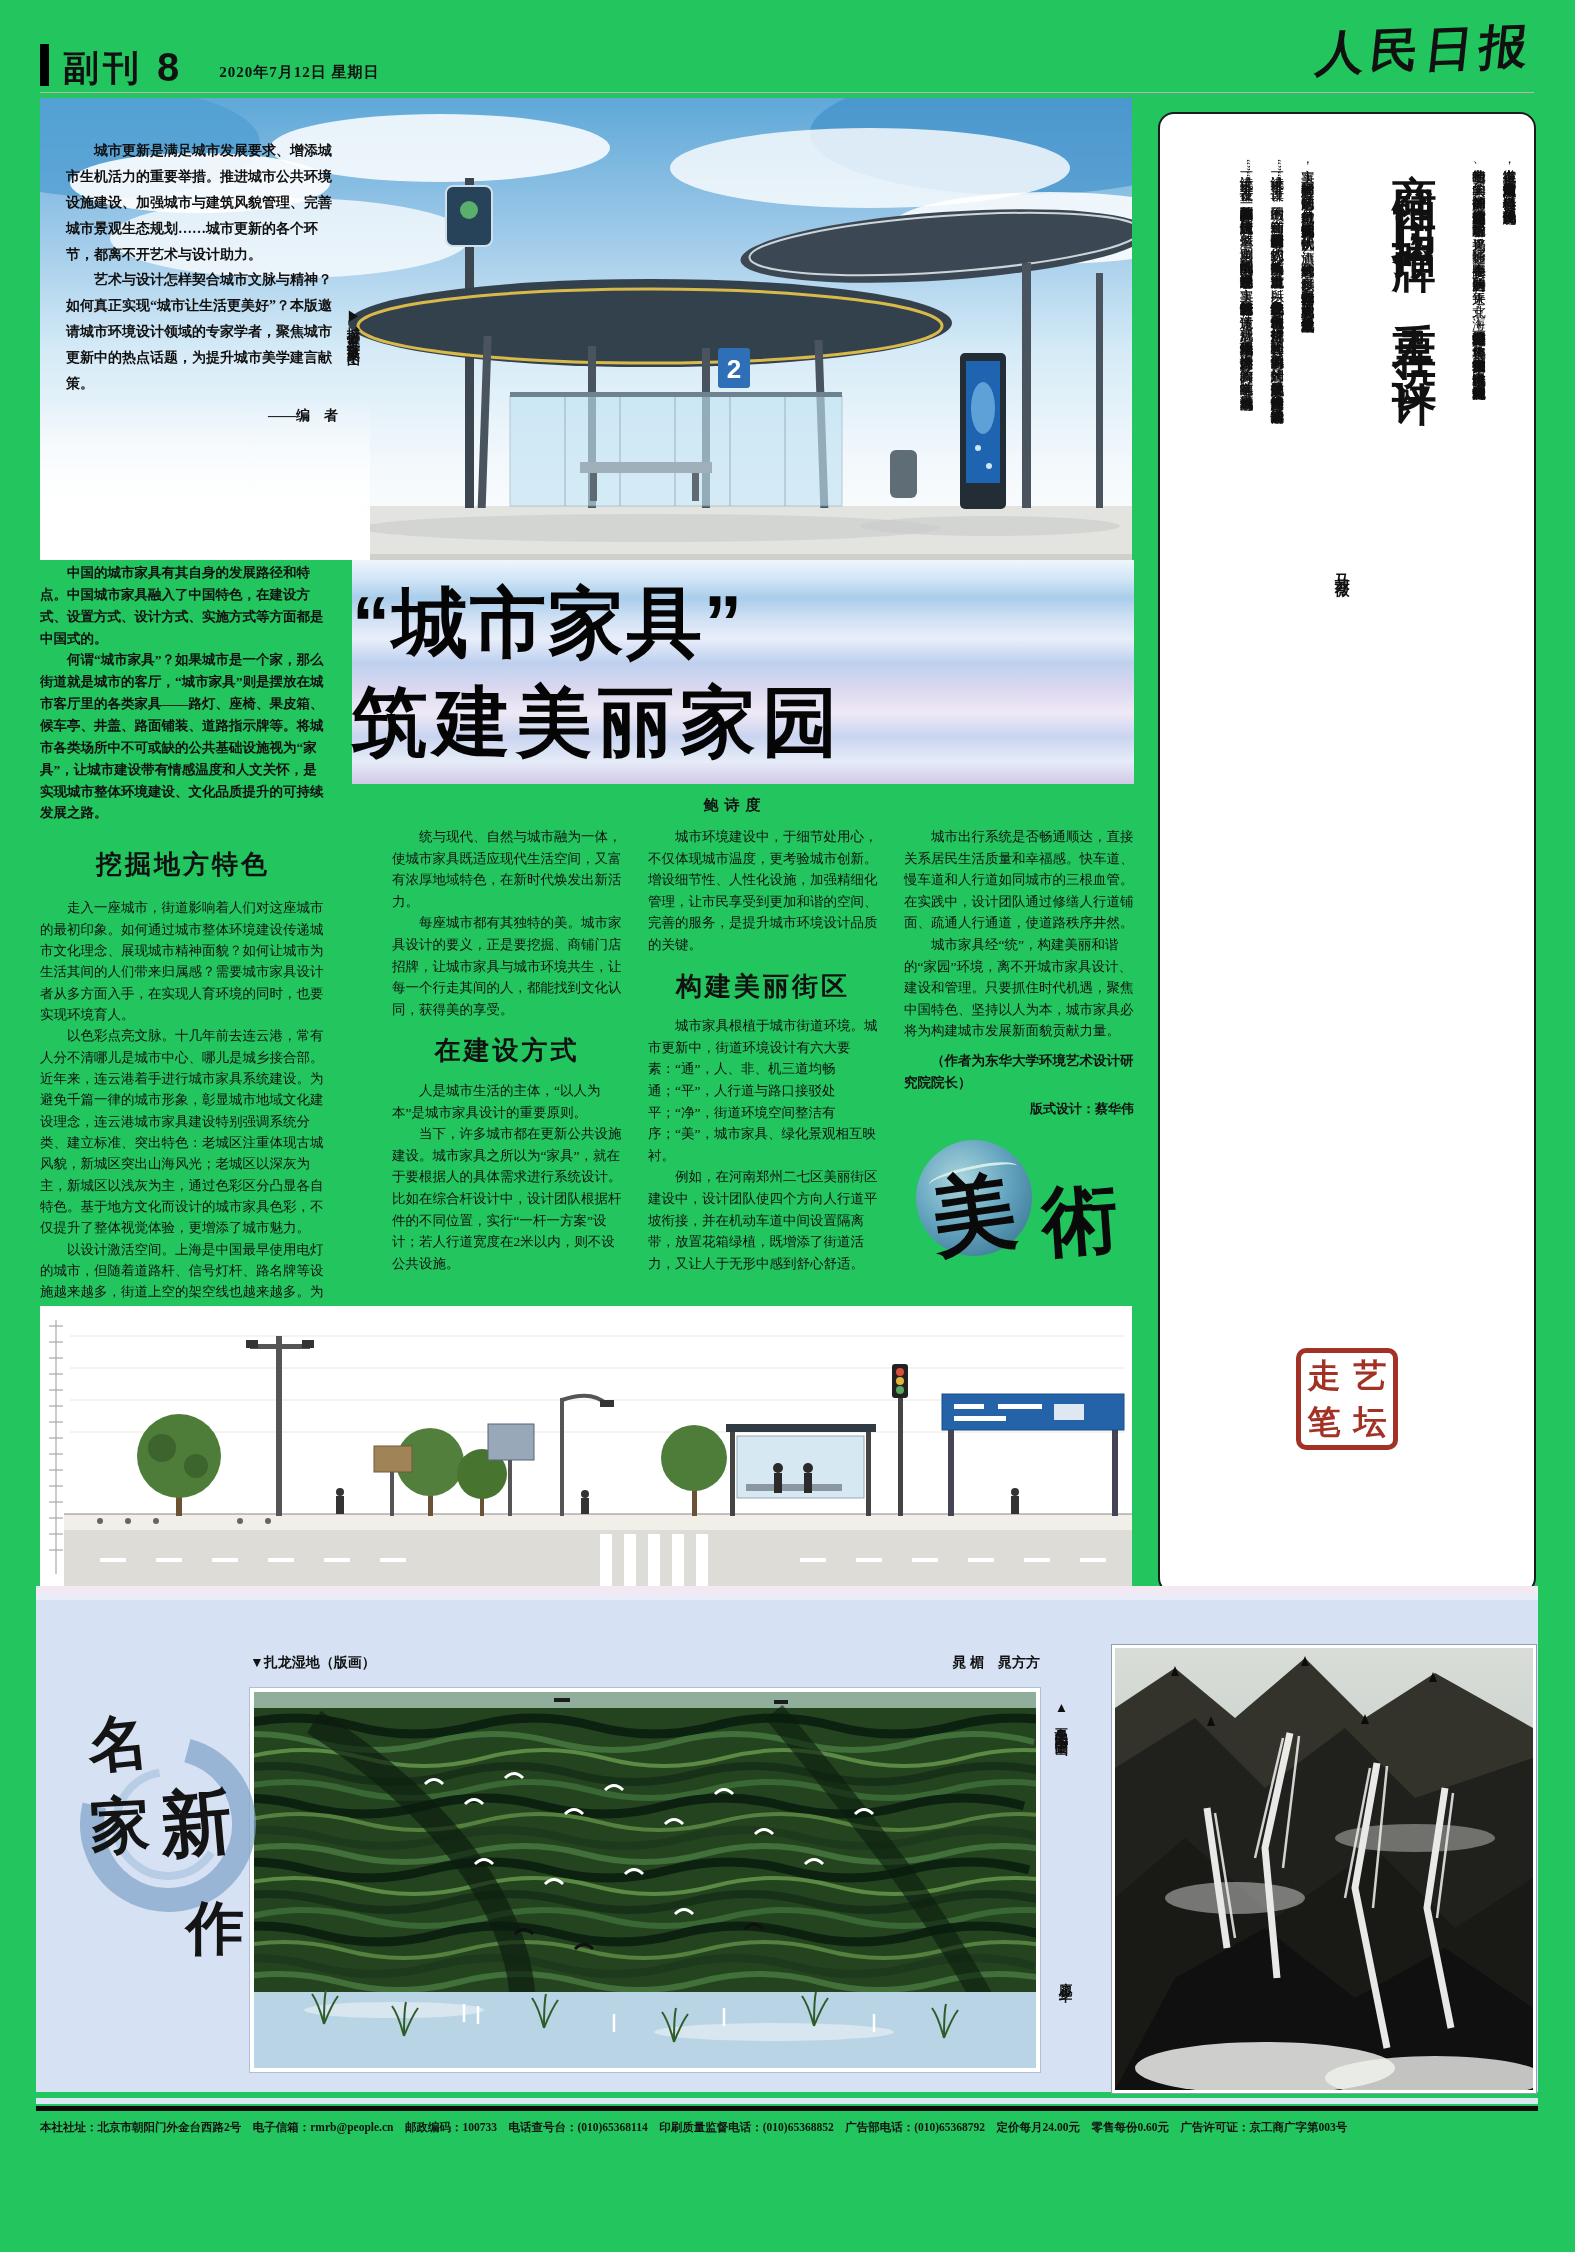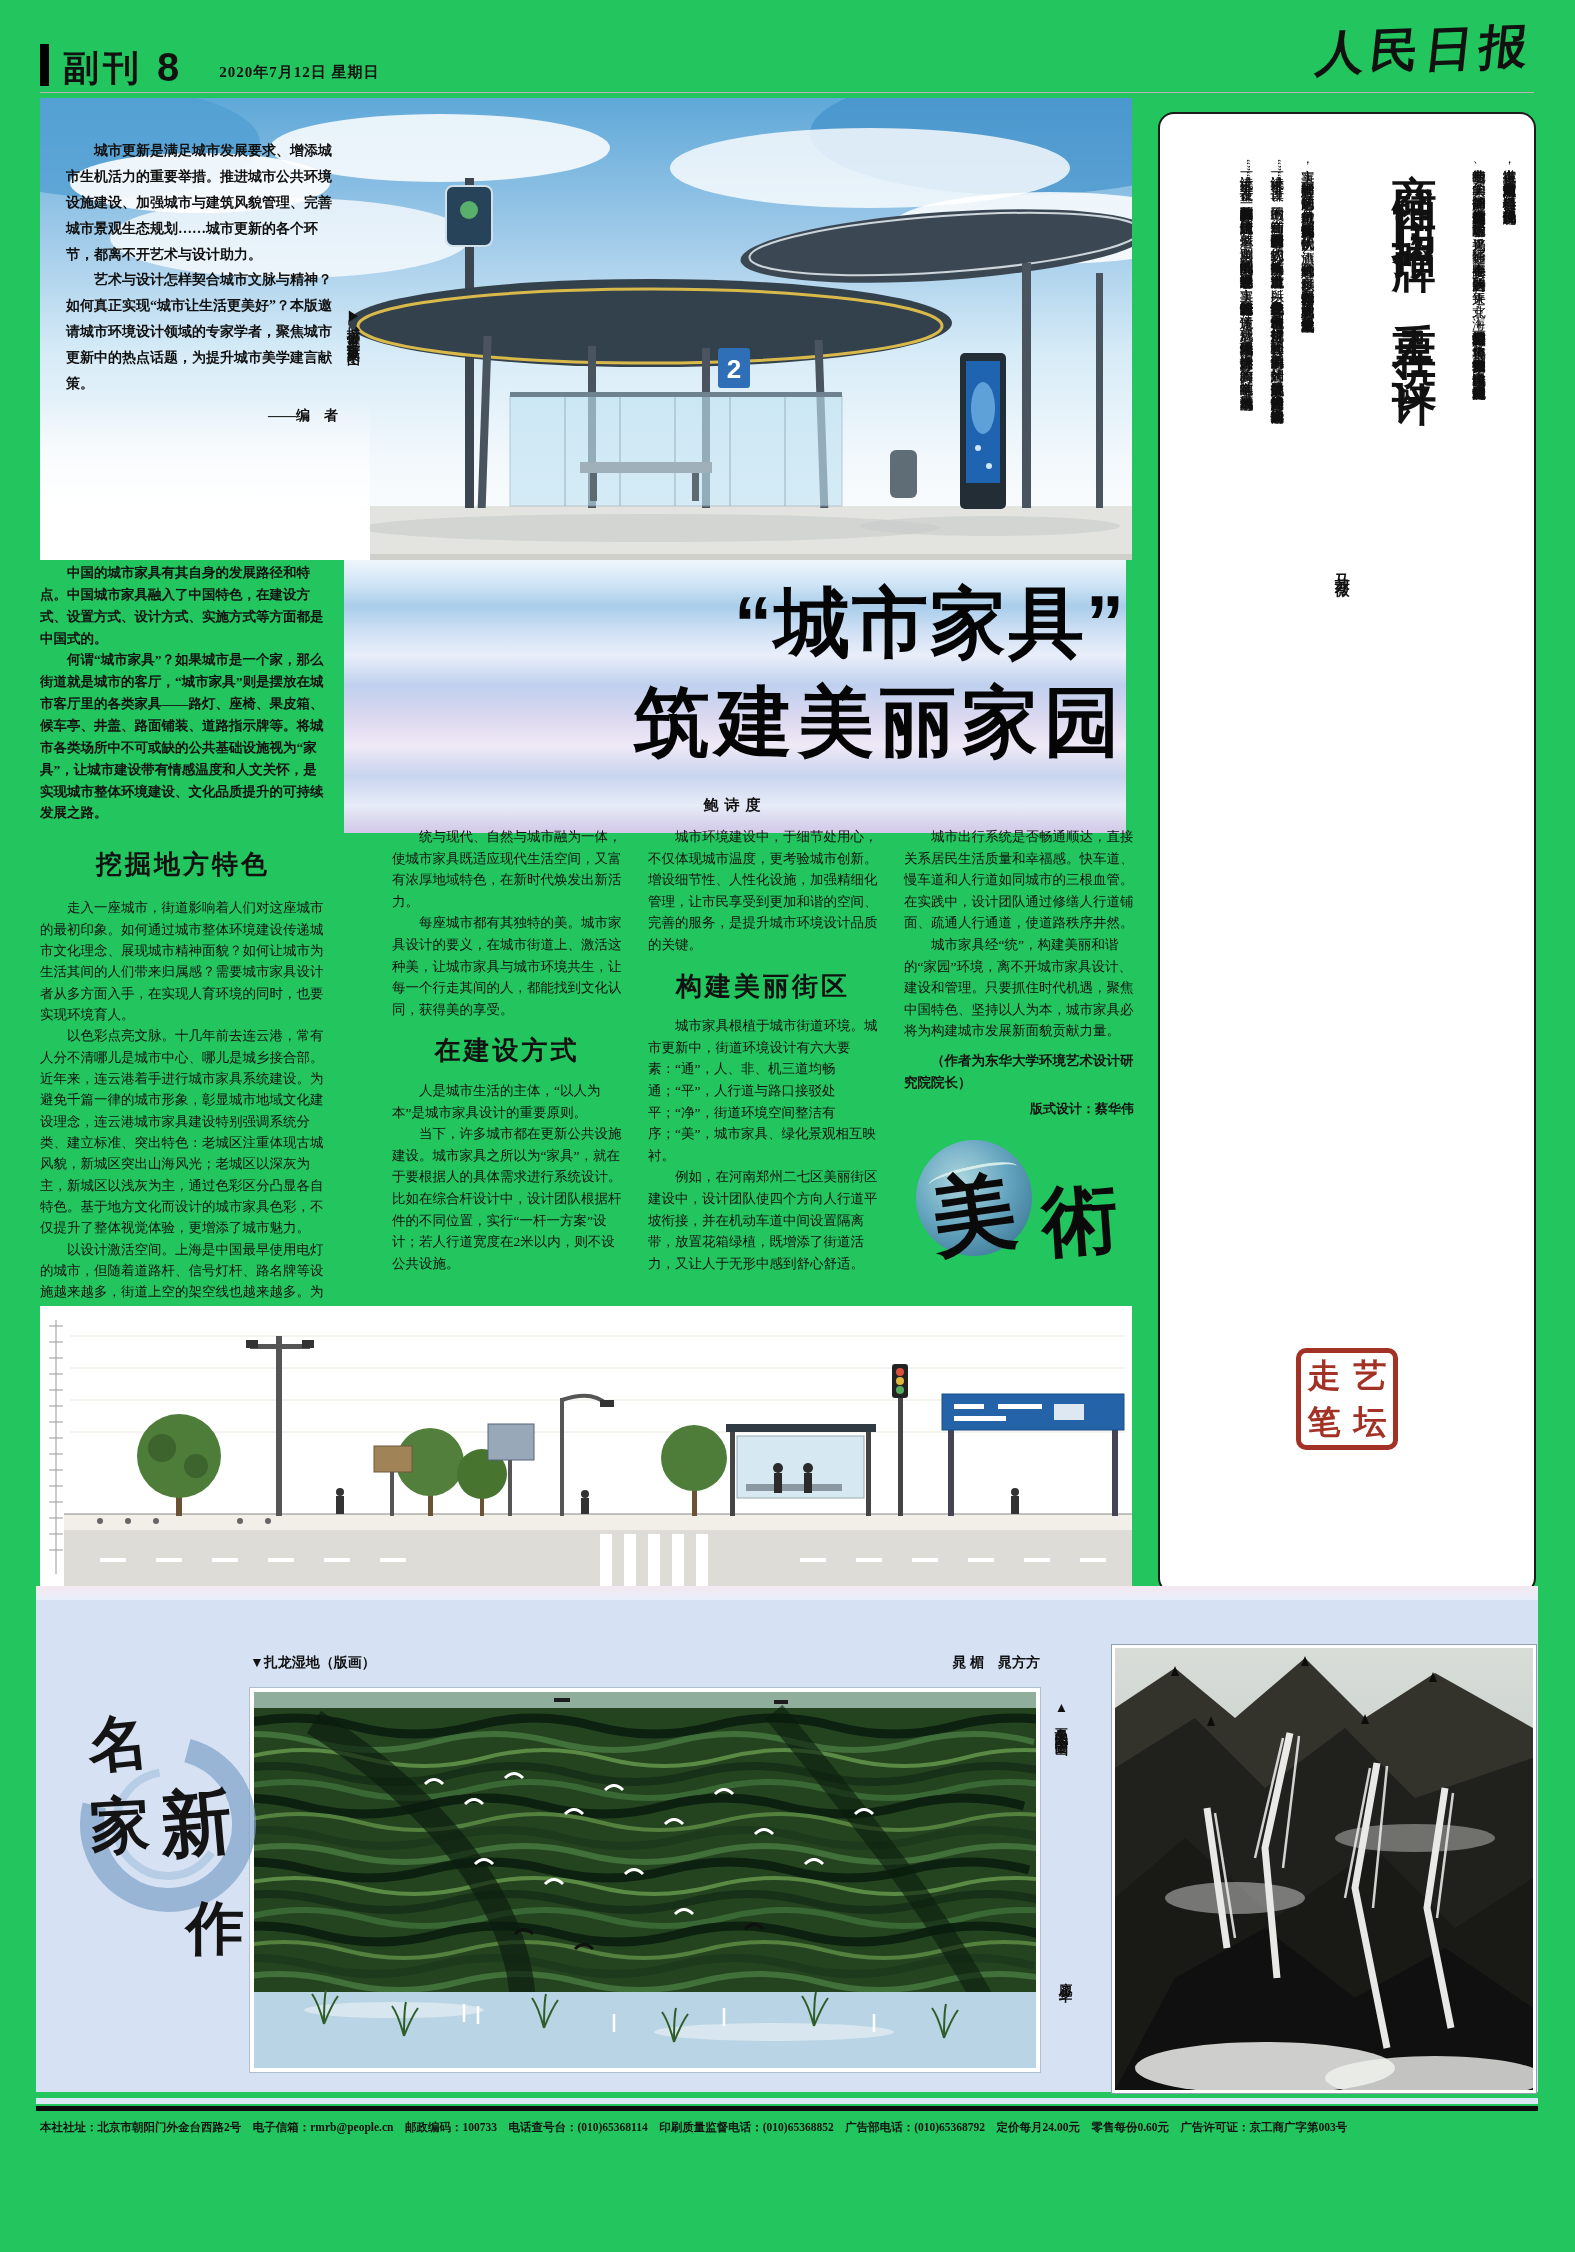--- a/index.html
+++ b/index.html
@@ -21,21 +21,21 @@
   #editor-note{left:66px;top:138px;width:272px;font-size:14px;font-weight:600;line-height:1.85;z-index:3;}
   #editor-note p{margin:0;text-indent:2em;}
   #editor-sign{text-align:right;font-weight:700;margin-top:6px;}
   #hero-cap{left:344px;top:300px;height:190px;writing-mode:vertical-rl;font-size:13px;font-weight:700;
             letter-spacing:3px;z-index:3;}
   
   #feat-logo{left:42px;top:448px;width:300px;height:110px;z-index:4;}
   #feat-l1{left:0;top:16px;font-size:34px;font-weight:900;letter-spacing:1px;}
   #feat-l2{left:94px;top:62px;font-size:29px;font-weight:700;color:#2d2d2d;}
   
-  #banner{left:344px;top:560px;width:782px;height:273px;text-align:right;
+  #banner{left:352px;top:560px;width:782px;height:224px;text-align:left;
     background:linear-gradient(180deg,#eff6fc 0%,#cfe4f6 9%,#a9cdea 17%,#cfe0f4 26%,#e9eefa 35%,
                #bed0ee 46%,#dcd8f0 58%,#efe9f6 68%,#c9d4ef 79%,#e6ecf8 90%,#d2c8e7 100%);}
   #banner h1{margin:14px 0 0;font-size:76px;line-height:1.3;font-weight:900;letter-spacing:2px;color:#050505;}
   #banner .h2l{letter-spacing:6px;}
   #byline-main{left:344px;top:796px;width:782px;text-align:center;font-size:15px;font-weight:700;letter-spacing:6px;}
   
   #col1{left:40px;top:562px;width:286px;height:740px;overflow:hidden;font-size:13.5px;line-height:1.58;}
   #col1 .lead p{margin:0;text-indent:2em;font-weight:700;line-height:1.62;}
   #col1 h3,#flow h3{font-family:"Liberation Sans",sans-serif;font-size:26px;font-weight:900;
       text-align:center;letter-spacing:3px;margin:20px 0 12px;}
@@ -188,21 +188,21 @@
     <h3 class="sans">挖掘地方特色</h3>
     <div class="body">
       <p>走入一座城市，街道影响着人们对这座城市的最初印象。如何通过城市整体环境建设传递城市文化理念、展现城市精神面貌？如何让城市为生活其间的人们带来归属感？需要城市家具设计者从多方面入手，在实现人育环境的同时，也要实现环境育人。</p>
       <p>以色彩点亮文脉。十几年前去连云港，常有人分不清哪儿是城市中心、哪儿是城乡接合部。近年来，连云港着手进行城市家具系统建设。为避免千篇一律的城市形象，彰显城市地域文化建设理念，连云港城市家具建设特别强调系统分类、建立标准、突出特色：老城区注重体现古城风貌，新城区突出山海风光；老城区以深灰为主，新城区以浅灰为主，通过色彩区分凸显各自特色。基于地方文化而设计的城市家具色彩，不仅提升了整体视觉体验，更增添了城市魅力。</p>
       <p>以设计激活空间。上海是中国最早使用电灯的城市，但随着道路杆、信号灯杆、路名牌等设施越来越多，街道上空的架空线也越来越多。为解决这一问题，设计团队深入挖掘海派文化中的装饰艺术风格，汲取经典建筑特征，并参考老石库门样式，将杆体设计成质朴的深灰色。</p>
     </div>
   </div>
 
   <div id="flow" class="abs">
     <p class="fp">统与现代、自然与城市融为一体，使城市家具既适应现代生活空间，又富有浓厚地域特色，在新时代焕发出新活力。</p>
-    <p class="fp">每座城市都有其独特的美。城市家具设计的要义，在城市街道上、激活这种美，让城市家具与城市环境共生，让每一个行走其间的人，都能找到文化认同，获得美的享受。</p>
+    <p class="fp">每座城市都有其独特的美。城市家具设计的要义，正是要挖掘、商铺门店招牌，让城市家具与城市环境共生，让每一个行走其间的人，都能找到文化认同，获得美的享受。</p>
     <h3 class="sans">在建设方式</h3>
     <p class="fp">人是城市生活的主体，“以人为本”是城市家具设计的重要原则。</p>
     <p class="fp">当下，许多城市都在更新公共设施建设。城市家具之所以为“家具”，就在于要根据人的具体需求进行系统设计。比如在综合杆设计中，设计团队根据杆件的不同位置，实行“一杆一方案”设计；若人行道宽度在2米以内，则不设公共设施。</p>
     <p class="fp">城市环境建设中，于细节处用心，不仅体现城市温度，更考验城市创新。增设细节性、人性化设施，加强精细化管理，让市民享受到更加和谐的空间、完善的服务，是提升城市环境设计品质的关键。</p>
     <h3 class="sans">构建美丽街区</h3>
     <p class="fp">城市家具根植于城市街道环境。城市更新中，街道环境设计有六大要素：“通”，人、非、机三道均畅通；“平”，人行道与路口接驳处平；“净”，街道环境空间整洁有序；“美”，城市家具、绿化景观相互映衬。</p>
     <p class="fp">例如，在河南郑州二七区美丽街区建设中，设计团队使四个方向人行道平坡衔接，并在机动车道中间设置隔离带，放置花箱绿植，既增添了街道活力，又让人于无形中感到舒心舒适。</p>
     <p class="fp">城市出行系统是否畅通顺达，直接关系居民生活质量和幸福感。快车道、慢车道和人行道如同城市的三根血管。在实践中，设计团队通过修缮人行道铺面、疏通人行通道，使道路秩序井然。</p>
     <p class="fp">城市家具经“统”，构建美丽和谐的“家园”环境，离不开城市家具设计、建设和管理。只要抓住时代机遇，聚焦中国特色、坚持以人为本，城市家具必将为构建城市发展新面貌贡献力量。</p>
     <p id="author-note">（作者为东华大学环境艺术设计研究院院长）</p>

